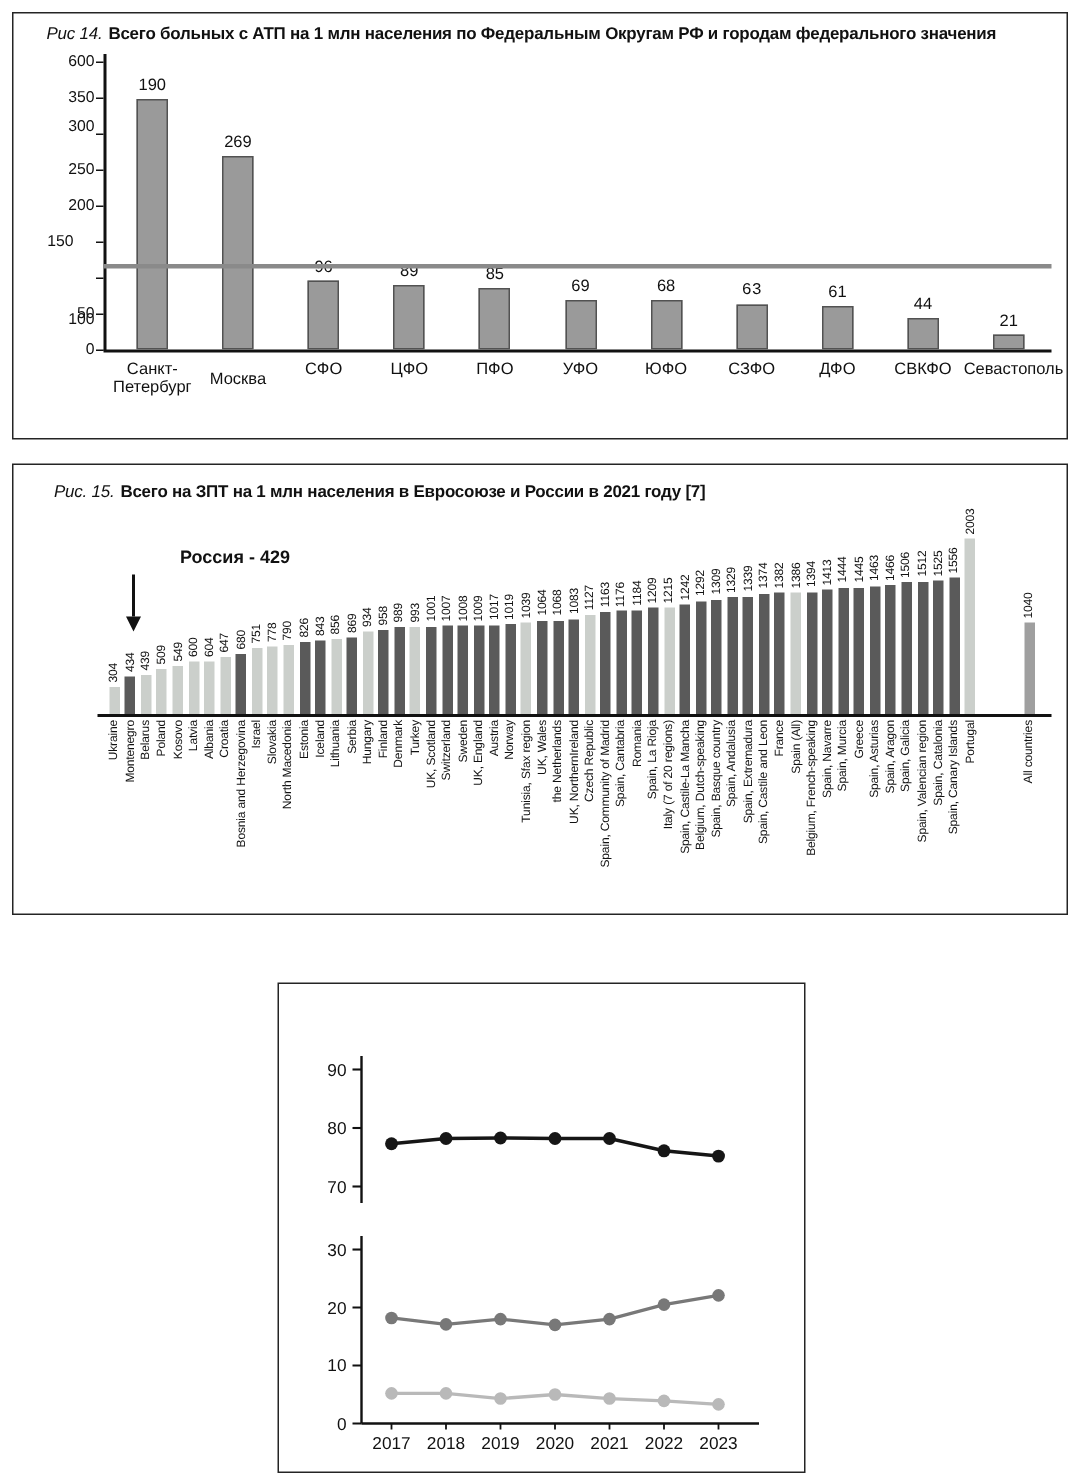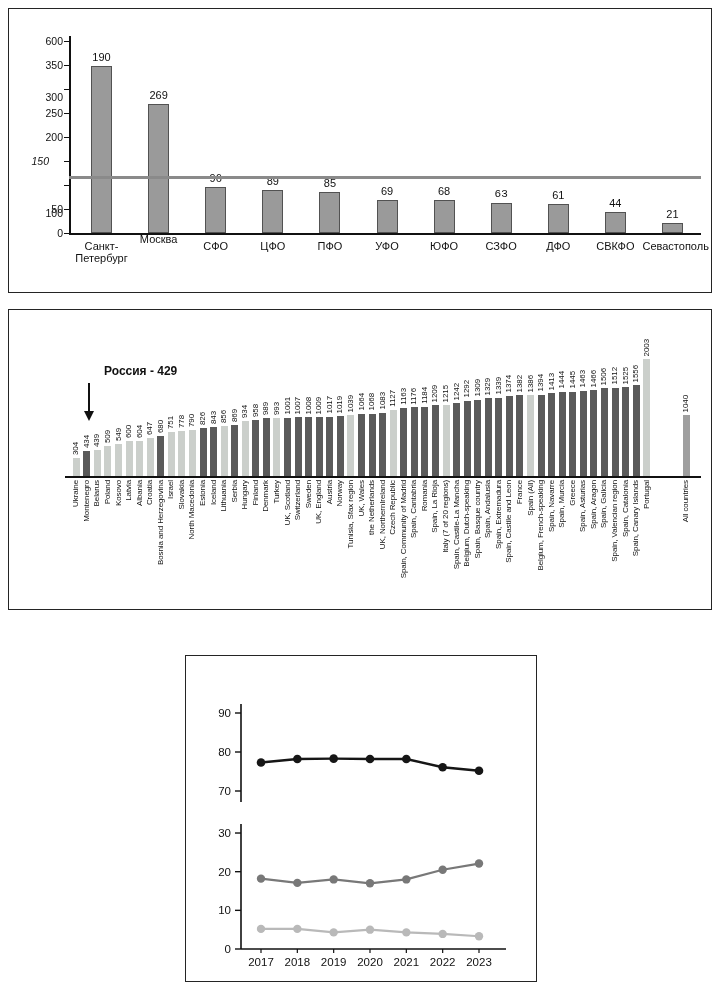--- a/index.html
+++ b/index.html
@@ -24,48 +24,51 @@
               border-right:5px solid transparent;border-top:10px solid #111;}
   .cap16{position:absolute;font-size:11.5px;line-height:1.3;letter-spacing:-0.15px;}
   svg{position:absolute;left:0;top:0;}
 </style>
 </head>
 <body>
 
 <div class="page">
 
   <section class="fig" id="fig14" style="left:8px;top:8px;width:702px;height:283px;">
+    <div class="caption" style="left:22px;top:8px;">
+      <span class="cap-prefix">Рис 14.</span><span class="cap-text">Всего больных с АТП на 1 млн населения по Федеральным Округам РФ и городам федерального значения</span>
+    </div>
     <div id="fig14-plot"></div>
   <div class="axis" style="left: 60px; top: 27px; width: 1.5px; height: 198px;"></div>
       <div class="axis" style="left: 60px; top: 224px; width: 632px; height: 1.5px;"></div>
       <div class="ticklab" style="left: 14px; top: 218px; width: 40px;">0</div>
       <div class="tick" style="left: 55px; top: 223.5px; width: 5px; height: 1.5px;"></div>
       <div class="ticklab" style="left: 14px; top: 194px; width: 40px;">50</div>
       <div class="tick" style="left: 55px; top: 199.5px; width: 5px; height: 1.5px;"></div>
       <div class="ticklab" style="left: 14px; top: 170px; width: 40px; margin-top: 28px;">100</div>
       <div class="tick" style="left: 55px; top: 175.5px; width: 5px; height: 1.5px;"></div>
-      <div class="ticklab" style="left: 0; top: 146px; width: 40px; font-style: italic;">150</div>
+      <div class="ticklab" style="left: 0; top: 146px; width: 40px;">150</div>
       <div class="tick" style="left: 55px; top: 151.5px; width: 5px; height: 1.5px;"></div>
       <div class="ticklab" style="left: 14px; top: 122px; width: 40px;">200</div>
       <div class="tick" style="left: 55px; top: 127.5px; width: 5px; height: 1.5px;"></div>
       <div class="ticklab" style="left: 14px; top: 98px; width: 40px;">250</div>
       <div class="tick" style="left: 55px; top: 103.5px; width: 5px; height: 1.5px;"></div>
-      <div class="ticklab" style="left: 14px; top: 82px; width: 40px;">300</div>
+      <div class="ticklab" style="left: 14px; top: 69px; width: 40px;">300</div>
       <div class="tick" style="left: 55px; top: 79.5px; width: 5px; height: 1.5px;"></div>
       <div class="ticklab" style="left: 14px; top: 50px; width: 40px;">350</div>
       <div class="tick" style="left: 55px; top: 55.5px; width: 5px; height: 1.5px;"></div>
       <div class="ticklab" style="left: 14px; top: 26px; width: 40px;">600</div>
       <div class="tick" style="left: 55px; top: 31.5px; width: 5px; height: 1.5px;"></div>
       <div class="refline" style="left: 60px; top: 167.3px; width: 632px; height: 3px;"></div>
       <div class="bar" style="left: 82.0455px; top: 57.44px; width: 21px; height: 166.56px; background: rgb(154, 154, 154); border: 1px solid rgb(82, 82, 82); box-sizing: border-box;"></div>
       <div class="num" style="left: 70.5455px; top: 42.44px; width: 44px;">190</div>
       <div class="cat" style="left: 62.5455px; top: 231px; width: 60px;">Санкт-​Петербург</div>
       <div class="bar" style="left: 139.136px; top: 94.88px; width: 21px; height: 129.12px; background: rgb(154, 154, 154); border: 1px solid rgb(82, 82, 82); box-sizing: border-box;"></div>
       <div class="num" style="left: 127.636px; top: 79.88px; width: 44px;">269</div>
-      <div class="cat" style="left: 119.636px; top: 224px; width: 60px;">Москва</div>
+      <div class="cat" style="left: 119.636px; top: 238px; width: 60px;">Москва</div>
       <div class="bar" style="left: 196.227px; top: 177.92px; width: 21px; height: 46.08px; background: rgb(154, 154, 154); border: 1px solid rgb(82, 82, 82); box-sizing: border-box;"></div>
       <div class="num" style="left: 184.727px; top: 162.92px; width: 44px;">96</div>
       <div class="cat" style="left: 176.727px; top: 231px; width: 60px;">СФО</div>
       <div class="bar" style="left: 253.318px; top: 181.28px; width: 21px; height: 42.72px; background: rgb(154, 154, 154); border: 1px solid rgb(82, 82, 82); box-sizing: border-box;"></div>
       <div class="num" style="left: 241.818px; top: 166.28px; width: 44px;">89</div>
       <div class="cat" style="left: 233.818px; top: 231px; width: 60px;">ЦФО</div>
       <div class="bar" style="left: 310.409px; top: 183.2px; width: 21px; height: 40.8px; background: rgb(154, 154, 154); border: 1px solid rgb(82, 82, 82); box-sizing: border-box;"></div>
       <div class="num" style="left: 298.909px; top: 168.2px; width: 44px;">85</div>
       <div class="cat" style="left: 290.909px; top: 231px; width: 60px;">ПФО</div>
       <div class="bar" style="left: 367.5px; top: 190.88px; width: 21px; height: 33.12px; background: rgb(154, 154, 154); border: 1px solid rgb(82, 82, 82); box-sizing: border-box;"></div>
@@ -82,21 +85,24 @@
       <div class="cat" style="left: 519.273px; top: 231px; width: 60px;">ДФО</div>
       <div class="bar" style="left: 595.864px; top: 202.88px; width: 21px; height: 21.12px; background: rgb(154, 154, 154); border: 1px solid rgb(82, 82, 82); box-sizing: border-box;"></div>
       <div class="num" style="left: 584.364px; top: 187.88px; width: 44px;">44</div>
       <div class="cat" style="left: 576.364px; top: 231px; width: 60px;">СВКФО</div>
       <div class="bar" style="left: 652.955px; top: 213.92px; width: 21px; height: 10.08px; background: rgb(154, 154, 154); border: 1px solid rgb(82, 82, 82); box-sizing: border-box;"></div>
       <div class="num" style="left: 641.455px; top: 198.92px; width: 44px;">21</div>
       <div class="cat" style="left: 633.455px; top: 231px; width: 60px;">Севастополь</div>
     </section>
 
   <section class="fig" id="fig15" style="left:8px;top:309px;width:702px;height:299px;">
-    <div class="annotation" style="left:60px;top:54px;padding-left:35px;">Россия - 429</div>
+    <div class="caption" style="left:27px;top:12px;">
+      <span class="cap-prefix">Рис. 15.</span><span class="cap-text">Всего на ЗПТ на 1 млн населения в Евросоюзе и России в 2021 году [7]</span>
+    </div>
+    <div class="annotation" style="left:76px;top:54px;padding-left:35px;">Россия - 429</div>
     <div>
       <div class="arrow-shaft" style="left:79px;top:73px;width:2px;height:28px;"></div>
       <div class="arrow-head" style="left:75px;top:101px;"></div>
     </div>
     <div id="fig15-plot"></div>
   <div class="axis" style="left: 56px; top: 166px; width: 636px; height: 2px;"></div>
       <div class="bar" style="left: 63.7818px; top: 148.243px; width: 7px; height: 17.7574px; background: rgb(203, 207, 203);"></div>
       <div class="vlabel" style="left: 62.2818px; bottom: 153.757px;">304</div>
       <div class="vlabel" style="left: 62.2818px; top: 170px;">Ukraine</div>
       <div class="bar" style="left: 74.3455px; top: 140.649px; width: 7px; height: 25.351px; background: rgb(90, 90, 90);"></div>

